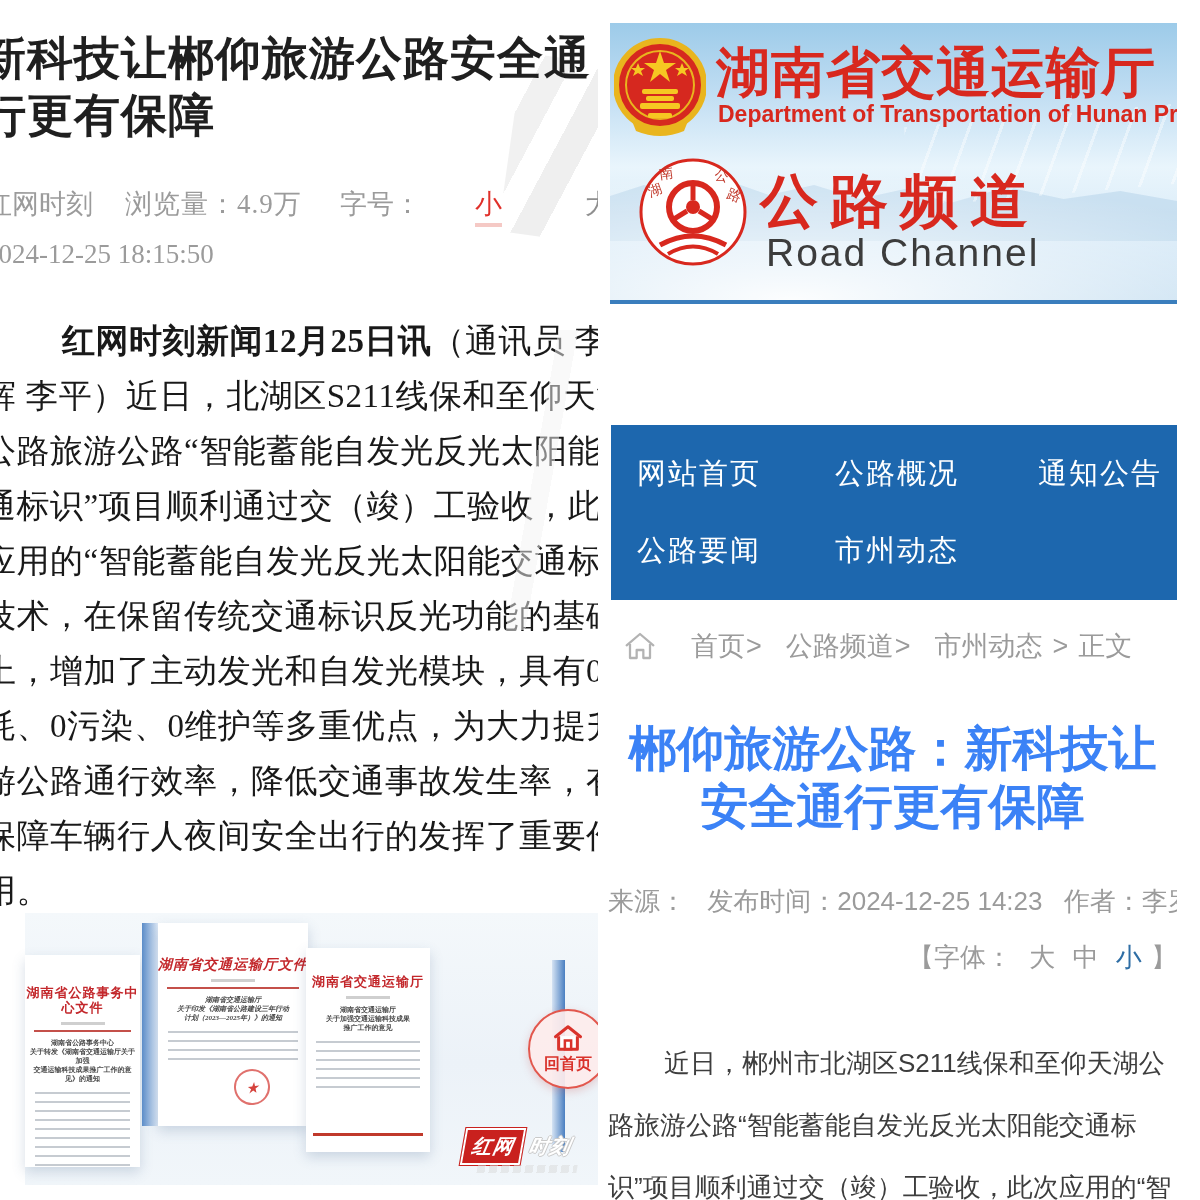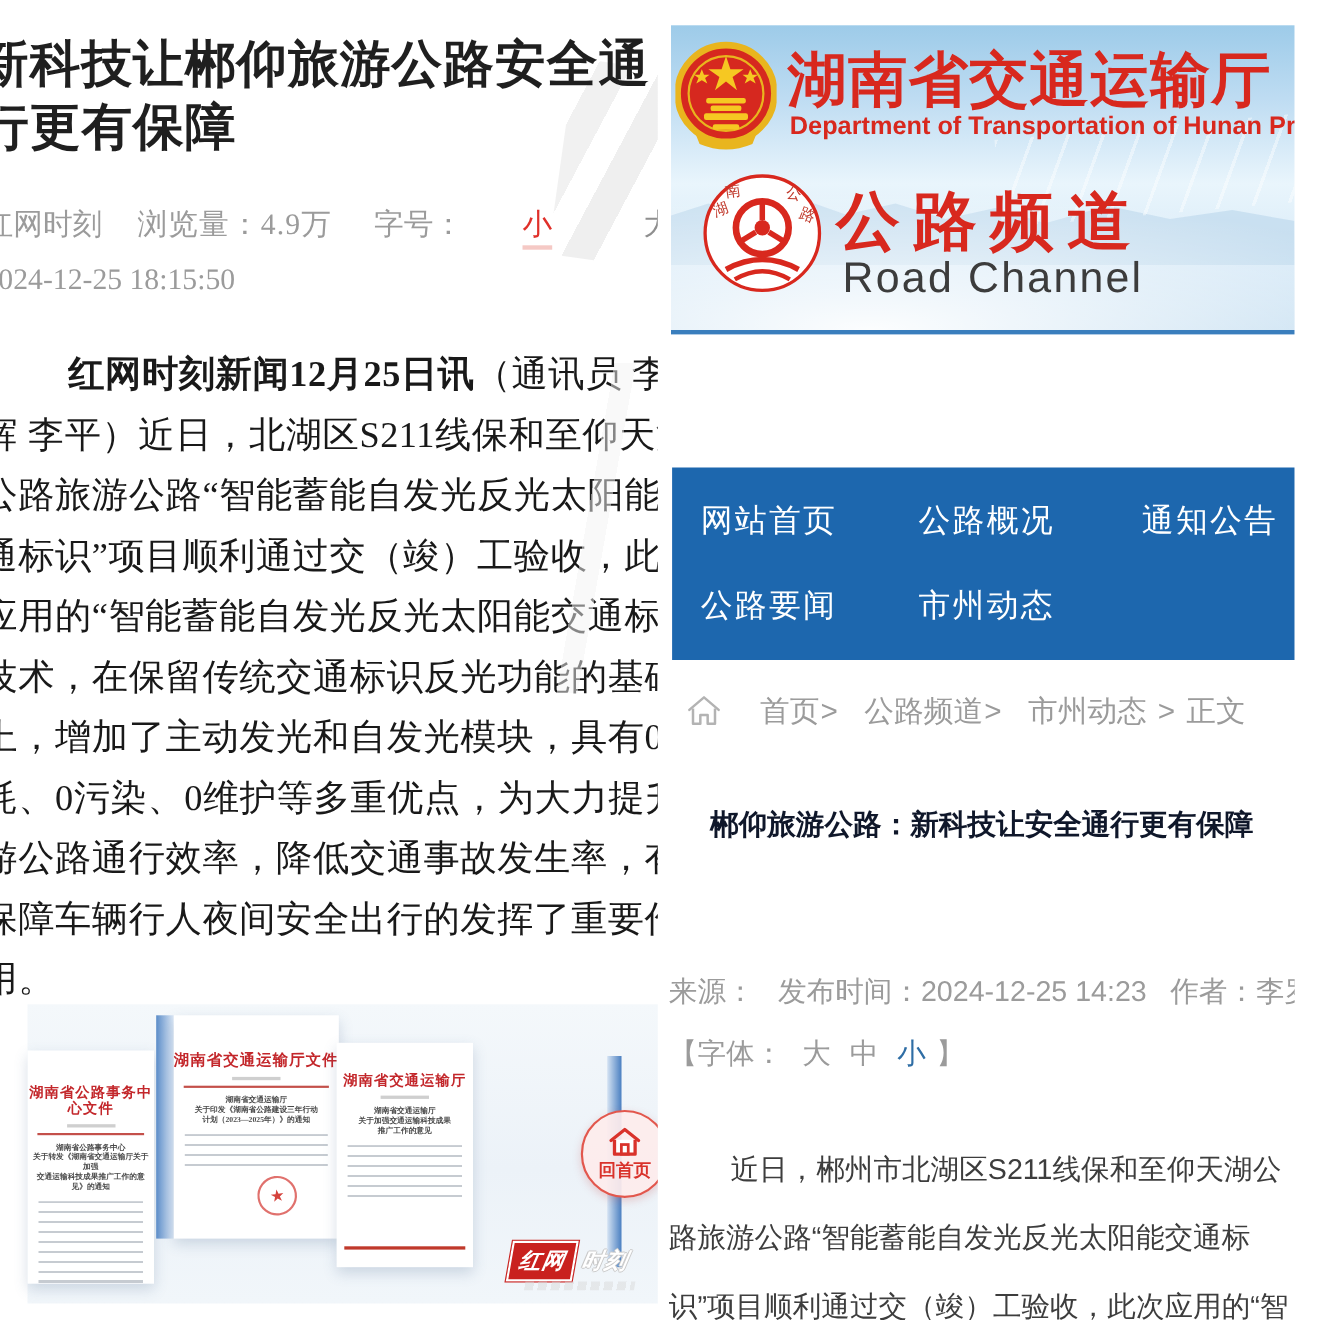--- a/index.html
+++ b/index.html
@@ -34,21 +34,21 @@
              color:#191919; letter-spacing:0.5px; }
   .lp-line { white-space:nowrap; padding-left:13px; }
   .lp-line:first-child { text-indent:79px; }
   .lp-line b { font-weight:bold; }
 
   
   .lp-photo { position:absolute; left:55px; top:913px; width:580px; height:272px;
               background:linear-gradient(180deg,#f4f8fb 0%,#ecf2f8 55%,#f1f6fa 100%); }
   .doc { position:absolute; background:#fff; box-shadow:0 5px 12px rgba(70,100,140,.22); overflow:hidden; }
   .doc1 { left:0;   top:42px; width:115px; height:212px; }
-  .doc2 { left:133px; top:10px; width:150px; height:203px; }
+  .doc2 { left:133px; top:10px; width:150px; height:203px;font-style:italic; }
   .doc2s{ position:absolute; left:117px; top:10px; width:16px; height:203px;
           background:linear-gradient(90deg,#5b8cc8,#dfeaf7); }
   .doc3 { left:281px; top:35px; width:124px; height:204px; }
   .doc4 { left:412px; top:39px; width:116px; height:206px; }
   .doc4s{ position:absolute; left:527px; top:47px; width:13px; height:192px;
           background:linear-gradient(90deg,#d5e3f3,#4a7fc1); }
   .doc-h { font-family:"Liberation Serif", serif; font-weight:bold; color:#c3272b; text-align:center;
            font-size:13px; line-height:15px; letter-spacing:1px; margin-top:30px; }
   .doc2 .doc-h { margin-top:34px; font-size:14px; }
   .doc3 .doc-h { margin-top:26px; }
@@ -126,25 +126,25 @@
                white-space:nowrap; }
 
   .crumb { position:absolute; left:16px; top:628px; display:flex; align-items:center;
            color:#9b9b9b; font-size:27px; }
   .crumb svg { margin-right:12px; }
   .crumb-sep { margin:0 1px; }
   .crumb-sep.sp { margin:0 10px; }
   .crumb a { color:#9b9b9b; text-decoration:none;margin-left:23px; }
 
   .rp-title { position:absolute; left:0; top:720px; width:569px; text-align:center; font-weight:bold;
-              font-size:26px; line-height:58px; color:#0f172a; }
+              font-size:48px; line-height:58px; color:#3b82f6; }
   .rp-meta { position:absolute; left:0; top:884px; width:569px; text-align:center; white-space:nowrap;
              font-size:26px; color:#9b9b9b; }
   .rp-meta .gap { display:inline-block; width:14px; }
-  .rp-font { position:absolute; left:0; top:940px; width:569px; text-align:left; font-size:26px; color:#9b9b9b; }
+  .rp-font { position:absolute; left:0; top:940px; width:569px; text-align:right; font-size:26px; color:#9b9b9b; }
   .rp-font .sz { margin-left:10px; }
   .rp-font .sz.sel { color:#2f6ea5; }
   .rp-font .brk { margin-left:2px; }
   .rp-body { position:absolute; left:0; top:1032px; width:569px; font-size:26px; line-height:62px;
              color:#3d3d3d; text-indent:56px; letter-spacing:0; }
 </style>
 </head>
 <body>
 
 <div class="canvas">

